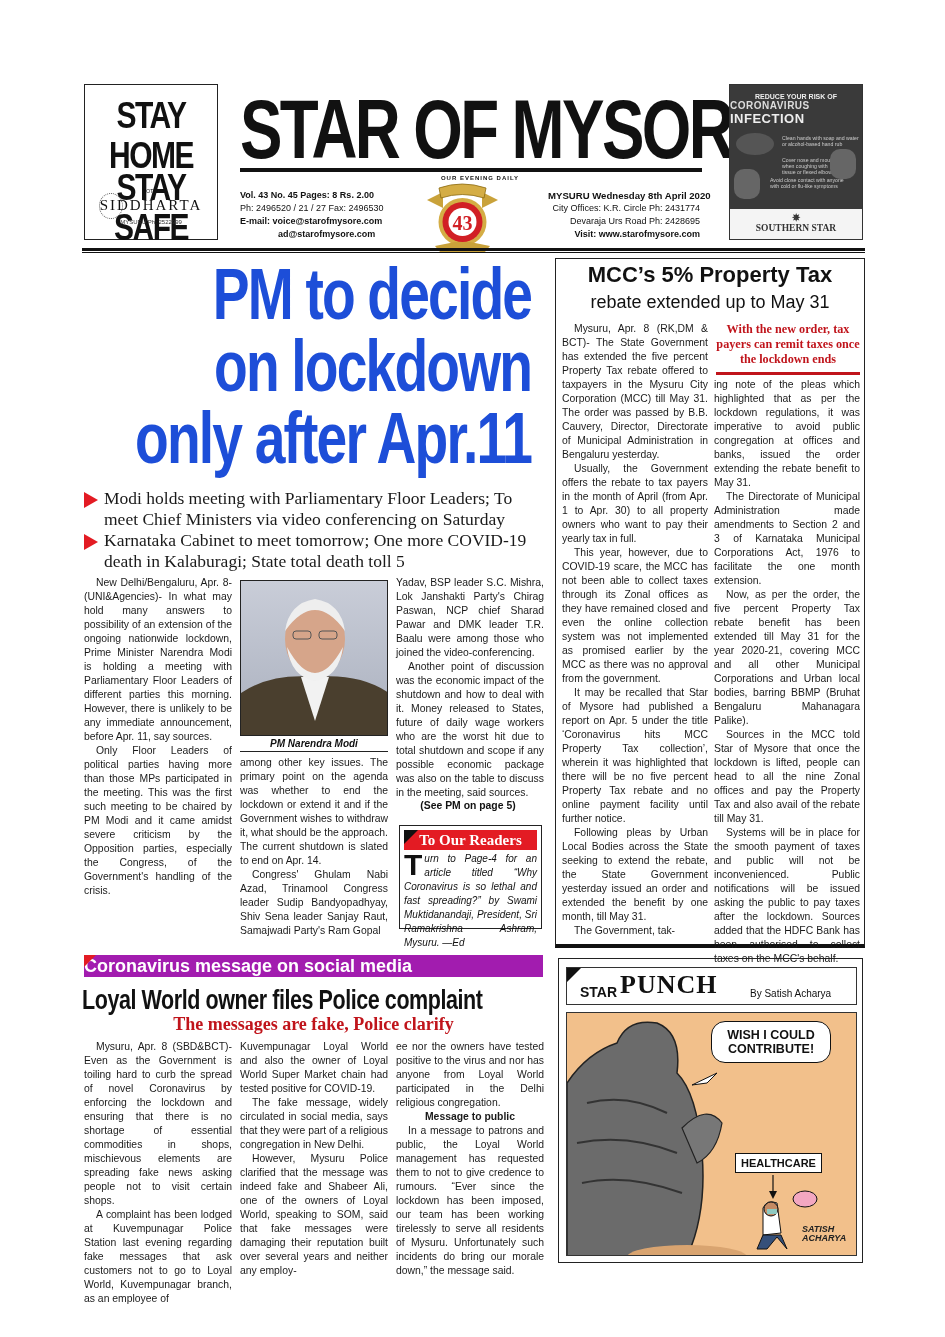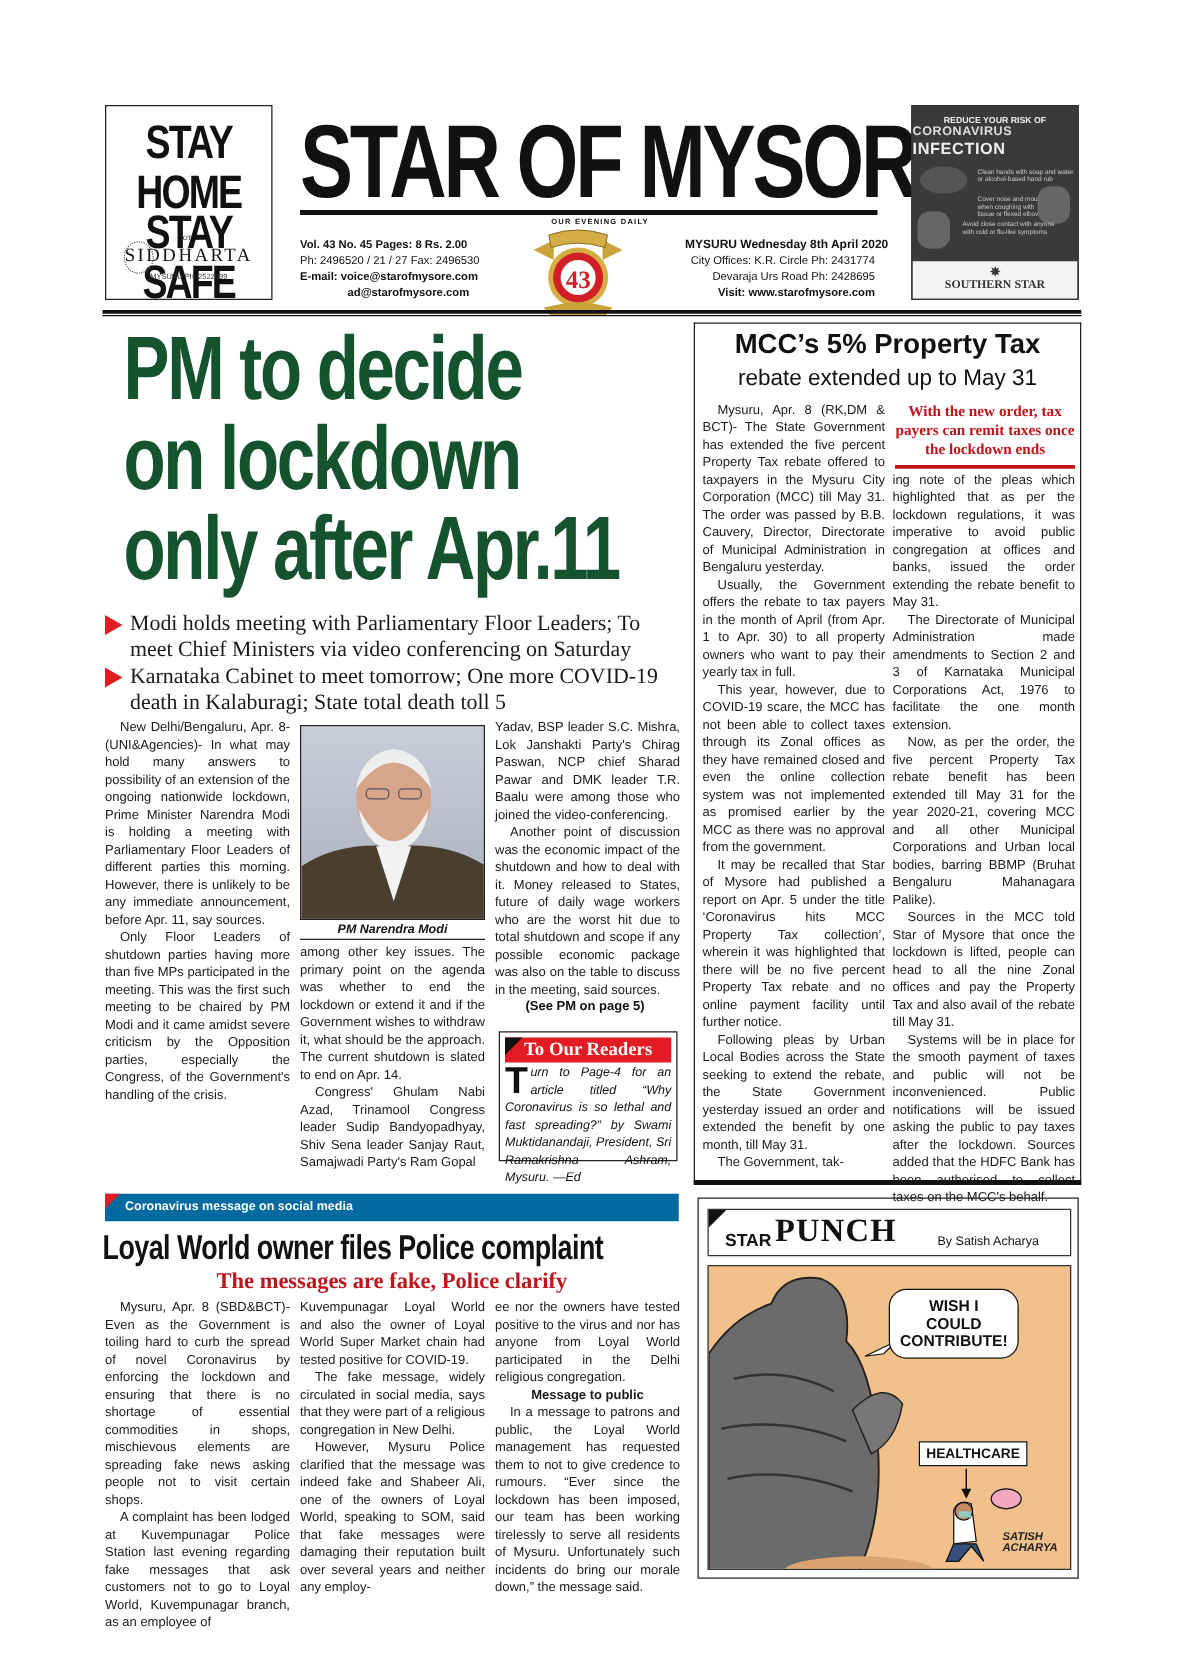--- a/index.html
+++ b/index.html
@@ -27,41 +27,41 @@
   #ad-right{left:729px;top:84px;width:134px;height:156px;border:1px solid #333;background:#3a3a3a;color:#eee;overflow:hidden}
   #ad-right .t1{font-size:7px;font-weight:bold;text-align:center;margin-top:8px}
   #ad-right .t2{font-size:10px;font-weight:bold;text-align:left;color:#ddd;letter-spacing:.5px}
   #ad-right .t3{font-size:13px;font-weight:900;letter-spacing:.5px}
   #ad-right .tip{position:absolute;left:52px;width:78px;font-size:5.2px;line-height:6.2px;color:#ccc}
   #ad-right .foot{position:absolute;left:0;right:0;bottom:0;height:30px;background:#f4f4f4;color:#333;text-align:center}
   #ad-right .foot div{font-family:"Liberation Serif",serif;font-weight:bold;font-size:9.5px;margin-top:14px}
   #rule-top{left:82px;top:248px;width:783px;height:5px;border-top:3px solid #111;border-bottom:1px solid #111}
 
   
-  #headline{left:80px;top:252px;width:470px;text-align:left;color:#14532d;font-weight:900;font-size:60px;line-height:72px;letter-spacing:-2px}
+  #headline{left:80px;top:252px;width:470px;text-align:right;color:#1d4ed8;font-weight:900;font-size:60px;line-height:72px;letter-spacing:-2px}
   #headline div{transform:scaleX(0.92) scaleY(1.2);transform-origin:center top;white-space:nowrap}
   .bullet{left:84px;width:460px;font-family:"Liberation Serif",serif;font-size:17.5px;line-height:21px;color:#1a1a1a;padding-left:20px}
   .bullet .tri{position:absolute;left:0;top:4px;width:0;height:0;border-top:8px solid transparent;border-bottom:8px solid transparent;border-left:14px solid #e31b23}
   #photo{left:240px;top:580px;width:148px;height:156px;background:linear-gradient(#c9cdd8,#aab0be);border:1px solid #222;overflow:hidden}
   #photo-caption{left:240px;top:738px;width:148px;text-align:center;font-style:italic;font-weight:bold;font-size:10px;border-bottom:1px solid #222;padding-bottom:2px}
   #see-pm{left:392px;top:800px;width:152px;text-align:center;font-weight:bold;font-size:10.4px}
   #readers{left:399px;top:825px;width:143px;height:104px;border:1.5px solid #222;padding:4px}
   #readers .hdr{background:#e31b23;color:#fff;font-family:"Liberation Serif",serif;font-weight:bold;font-size:15px;line-height:20px;text-align:center;position:relative}
   #readers .hdr .corner{position:absolute;left:0;top:0;width:0;height:0;border-top:14px solid #111;border-right:14px solid transparent}
   #readers .body{font-style:italic;font-size:10px;line-height:14px;text-align:justify;margin-top:2px}
   #readers .drop{float:left;font-style:normal;font-weight:900;font-size:30px;line-height:26px;margin-right:2px}
 
   
   #mcc-box{left:555px;top:258px;width:310px;height:690px;border:1.5px solid #222;border-bottom:4px solid #111}
   #mcc-title{left:560px;top:262px;width:300px;text-align:center;font-weight:bold;font-size:22px;line-height:26px}
   #mcc-sub{left:560px;top:290px;width:300px;text-align:center;font-weight:normal;font-size:18px;line-height:24px}
   #mcc-pull{left:716px;top:322px;width:144px;text-align:center;font-family:"Liberation Serif",serif;font-weight:bold;color:#c0141b;font-size:12.2px;line-height:15px;padding-bottom:5px;border-bottom:3px solid #c0141b}
 
   
-  #kicker{left:84px;top:955px;width:459px;height:22px;background:#0369a1;color:#fff;font-size:10px;line-height:22px;padding-left:16px;font-weight:bold}
+  #kicker{left:84px;top:955px;width:459px;height:22px;background:#a21caf;color:#fff;font-size:18px;line-height:22px;font-weight:bold}
   #kicker .corner{position:absolute;left:0;top:0;border-top:12px solid #e31b23;border-right:12px solid transparent}
   #lw-head{left:82px;top:980px;width:465px;text-align:center;font-weight:900;font-size:25px;line-height:34px;white-space:nowrap;transform:scaleX(0.86) scaleY(1.1);transform-origin:left top;letter-spacing:-.5px}
   #lw-sub{left:82px;top:1012px;width:463px;text-align:center;font-family:"Liberation Serif",serif;font-weight:bold;color:#c0141b;font-size:18px;line-height:24px}
 
   
   #punch-box{left:558px;top:958px;width:305px;height:305px;border:1.5px solid #222}
   #punch-head{left:566px;top:967px;width:291px;height:38px;border:1px solid #333}
   #punch-head .corner{position:absolute;left:0;top:0;border-top:14px solid #111;border-right:14px solid transparent}
   #punch-star{left:580px;top:984px;font-weight:900;font-size:14px}
   #punch-word{left:620px;top:970px;font-family:"Liberation Serif",serif;font-weight:bold;font-size:26px;letter-spacing:1px}
@@ -140,21 +140,21 @@
   <span class="tri"></span>
   <span>Modi holds meeting with Parliamentary Floor Leaders; To meet Chief Ministers via video conferencing on Saturday</span>
 </div>
 <div class="abs bullet" style="top:530px">
   <span class="tri"></span>
   <span>Karnataka Cabinet to meet tomorrow; One more COVID-19 death in Kalaburagi; State total death toll 5</span>
 </div>
 
 <div class="col" style="left:84px;top:576px;width:148px">
   <p>New Delhi/Bengaluru, Apr. 8- (UNI&amp;Agencies)- In what may hold many answers to possibility of an extension of the ongoing nationwide lockdown, Prime Minister Narendra Modi is holding a meeting with Parliamentary Floor Leaders of different parties this morning. However, there is unlikely to be any immediate announcement, before Apr. 11, say sources.</p>
-  <p>Only Floor Leaders of shutdown parties having more than five MPs participated in the meeting. This was the first such meeting to be chaired by PM Modi and it came amidst severe criticism by the Opposition parties, especially the Congress, of the Government's handling of the crisis.</p>
+  <p>Only Floor Leaders of political parties having more than those MPs participated in the meeting. This was the first such meeting to be chaired by PM Modi and it came amidst severe criticism by the Opposition parties, especially the Congress, of the Government's handling of the crisis.</p>
 </div>
 
 <div id="photo" class="abs">
   <svg width="148" height="156" viewBox="0 0 148 156">
     <path d="M0 156 L0 112 Q30 92 74 96 Q118 92 148 112 L148 156 Z" fill="#4a3f2e"></path>
     <path d="M60 96 L74 140 L88 96 Z" fill="#f2f2f2"></path>
     <ellipse cx="74" cy="58" rx="30" ry="38" fill="#d6a58a"></ellipse>
     <path d="M44 50 Q74 8 104 50 Q100 22 74 18 Q48 22 44 50 Z" fill="#eee"></path>
     <path d="M46 66 Q74 118 102 66 Q98 96 74 100 Q50 96 46 66 Z" fill="#f0f0f0"></path>
     <rect x="52" y="50" width="18" height="8" rx="3" fill="none" stroke="#555" stroke-width="1"></rect>
@@ -246,16 +246,16 @@
     <path d="M125 72 L150 60 L140 70 Z" fill="#fff" stroke="#111" stroke-width="1"></path>
     <ellipse cx="120" cy="244" rx="60" ry="12" fill="#d9a470"></ellipse>
     <line x1="206" y1="162" x2="206" y2="182" stroke="#111" stroke-width="1.2"></line>
     <path d="M202 178 L206 186 L210 178 Z" fill="#111"></path>
     <path d="M196 195 Q200 186 210 190 L214 220 L196 222 Z" fill="#fff" stroke="#111"></path>
     <circle cx="204" cy="196" r="7" fill="#c48a63" stroke="#111"></circle>
     <rect x="200" y="196" width="10" height="5" fill="#8fc9c0"></rect>
     <path d="M196 222 L190 236 L200 236 L210 224 L220 236 L214 222 Z" fill="#35507a" stroke="#111"></path>
     <ellipse cx="238" cy="186" rx="12" ry="8" fill="#f3a7c1" stroke="#111"></ellipse>
   </svg>
-  <div class="bubble" style="left:144px;top:18px;width:104px">WISH I COULD CONTRIBUTE!</div>
+  <div class="bubble" style="left:144px;top:8px;width:120px">WISH I COULD CONTRIBUTE!</div>
   <div class="sign" style="left:168px;top:140px">HEALTHCARE</div>
   <div id="sig" style="width:40px">SATISH ACHARYA</div>
 </div>
 
 </body></html>

